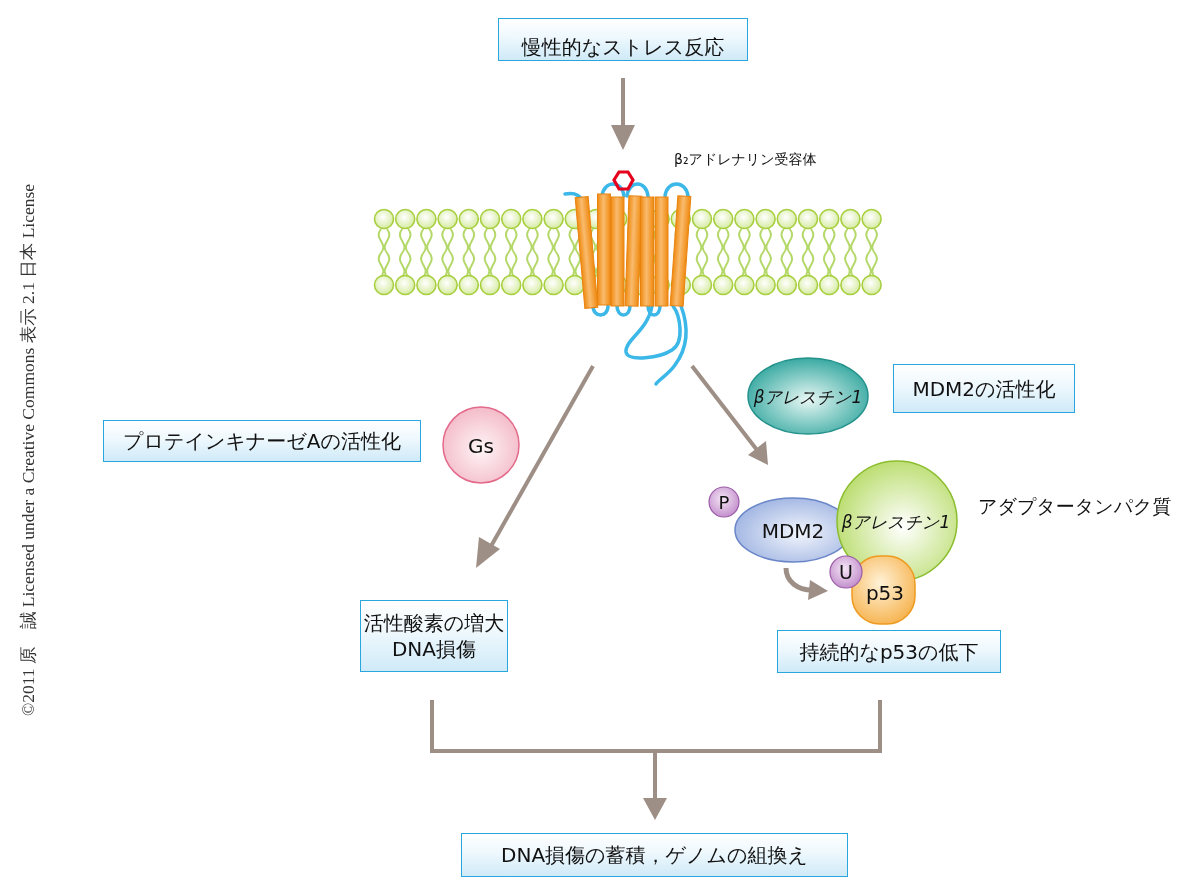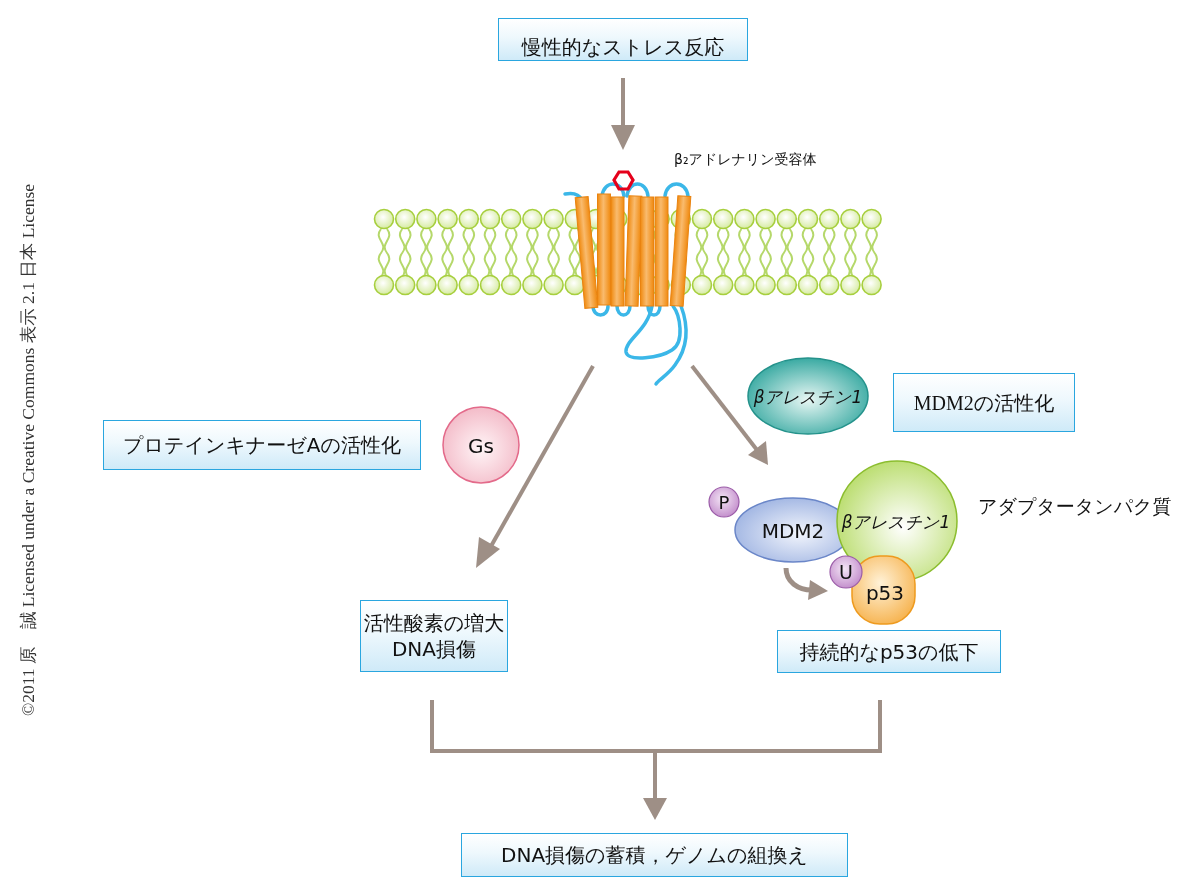--- a/index.html
+++ b/index.html
@@ -208,25 +208,25 @@
 </svg>
 
 <div class="box" style="left:498px;top:18px;width:250px;height:43px;align-items:flex-end;">
   <span>慢性的なストレス反応</span>
 </div>
 
 <div class="label" style="left:674px;top:146px;font-size:14px;">
   <span style="font-style:normal;">β₂アドレナリン受容体</span>
 </div>
 
-<div class="box" style="left:103px;top:420px;width:318px;height:50px;">
+<div class="box" style="left:103px;top:420px;width:318px;height:42px;">
   <span>プロテインキナーゼAの活性化</span>
 </div>
 
-<div class="box" style="left:893px;top:373px;width:182px;height:59px;font-family:Liberation Serif, serif;">
+<div class="box" style="left:893px;top:364px;width:182px;height:49px;">
   <span>MDM2の活性化</span>
 </div>
 
 <div class="label" style="left:978px;top:492px;font-size:19px;line-height:29px;">
   <div>アダプタータンパク質</div>
 </div>
 
 <div class="box" style="left:360px;top:600px;width:148px;height:72px;flex-direction:column;">
   <div>活性酸素の増大</div>
   <div>DNA損傷</div>

